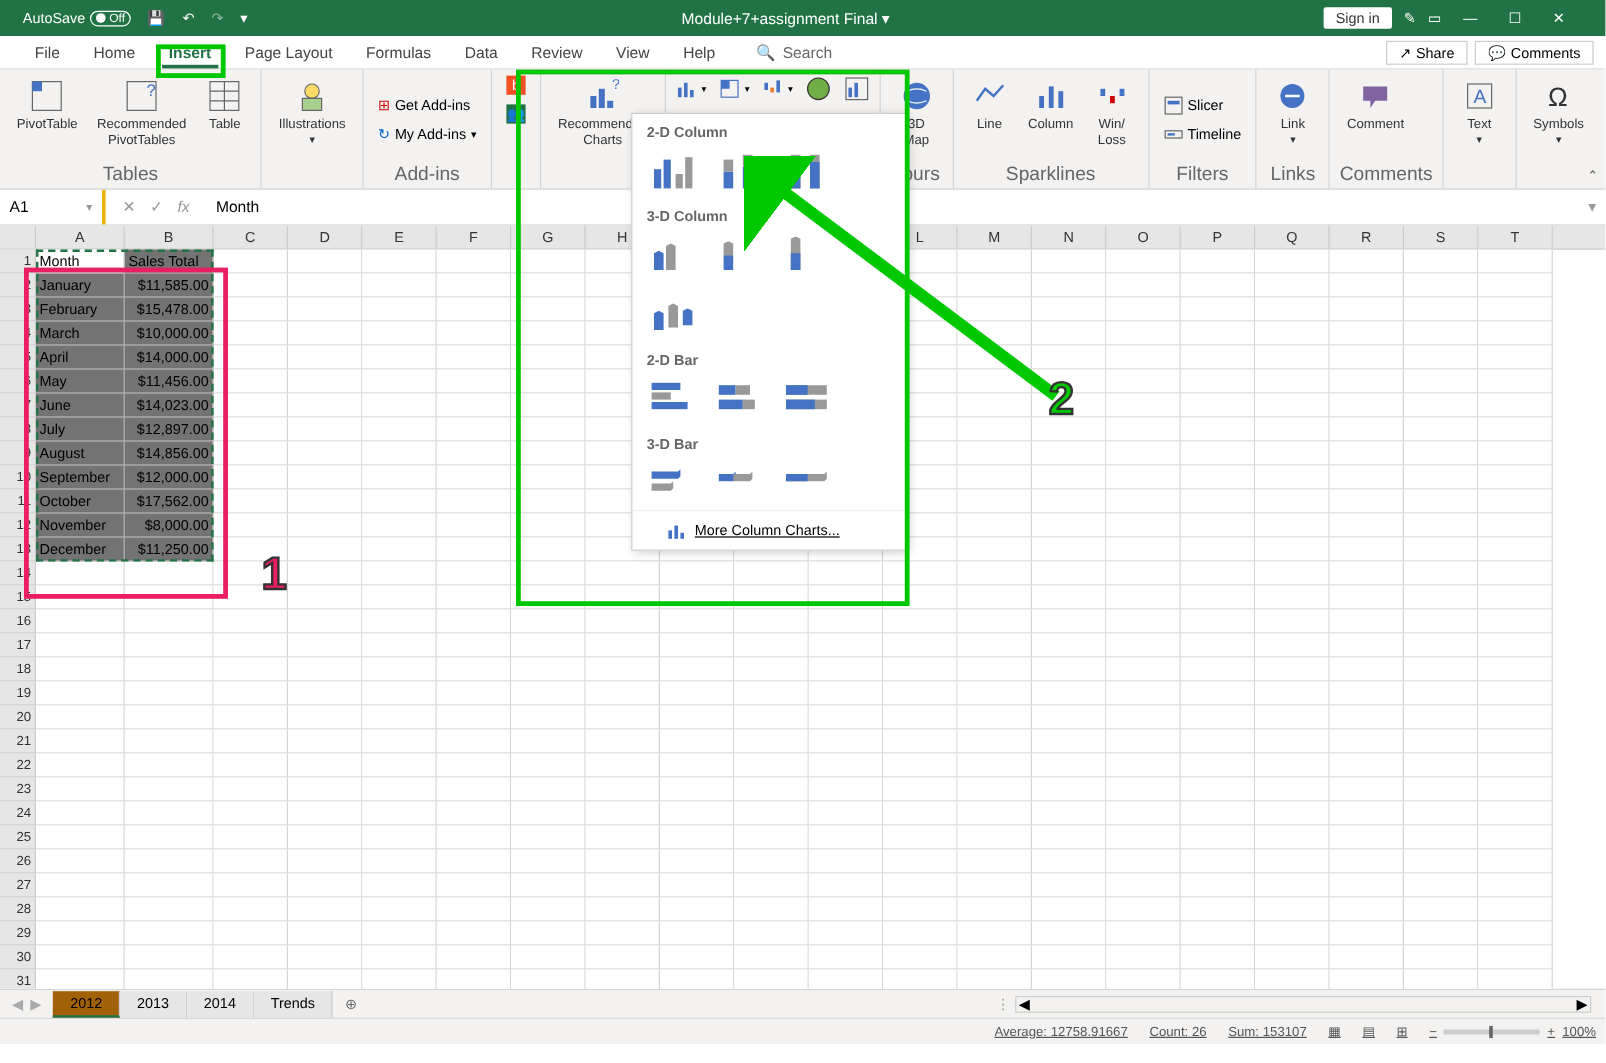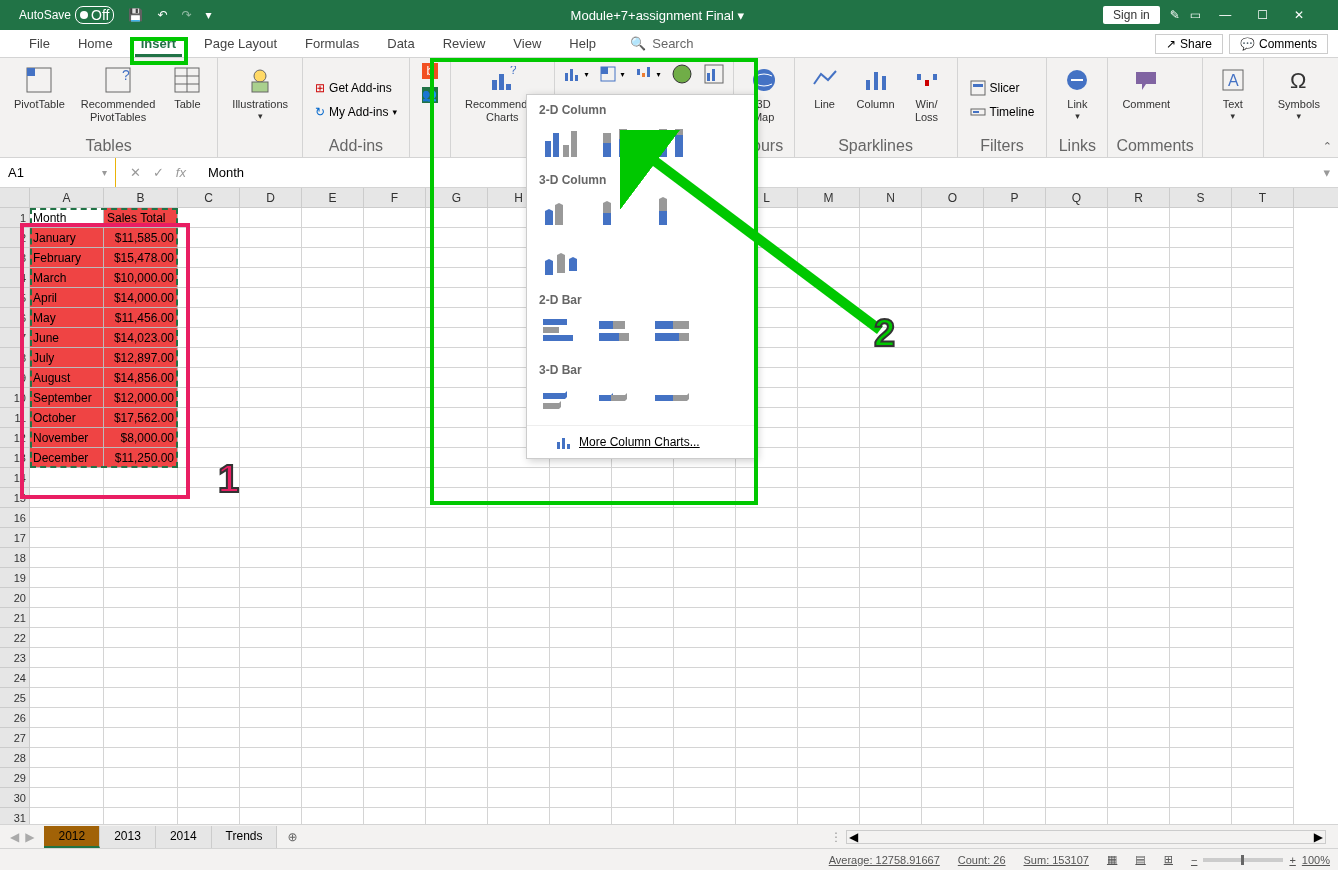--- a/index.html
+++ b/index.html
@@ -26,38 +26,38 @@
 .ribbon-body { background: #f3f2f1; height: 100px; display: flex; border-bottom: 1px solid #d4d4d4; position: relative; }
 .ribbon-group { display: flex; flex-direction: column; border-right: 1px solid #d4d4d4; padding: 4px 8px 0; }
 .ribbon-group .group-row { flex: 1; display: flex; align-items: flex-start; gap: 4px; }
 .ribbon-group .group-label { text-align: center; font-size: 16px; color: #666; padding-bottom: 2px; }
 .big-btn { display: flex; flex-direction: column; align-items: center; justify-content: flex-start; padding: 2px 6px; font-size: 11px; color: #333; text-align: center; line-height: 1.2; cursor: pointer; }
 .big-btn .icon { width: 32px; height: 32px; margin-bottom: 2px; display: flex; align-items: center; justify-content: center; }
 .small-btn { display: flex; align-items: center; padding: 1px 4px; font-size: 12px; gap: 4px; }
 
 
 .formula-bar { height: 30px; display: flex; align-items: center; border-bottom: 1px solid #d4d4d4; font-size: 13px; }
-.name-box { width: 116px; border-right: 1px solid #eab308; padding: 0 8px; display: flex; align-items: center; justify-content: space-between; height: 100%; }
+.name-box { width: 88px; border-right: 3px solid #eab308; padding: 0 8px; display: flex; align-items: center; justify-content: space-between; height: 100%; }
 .fx-btns { display: flex; align-items: center; gap: 12px; padding: 0 14px; color: #999; }
 .formula-input { flex: 1; padding: 0 8px; }
 
 
 .grid-wrapper { position: relative; height: 636px; overflow: hidden; }
 .col-headers { display: flex; height: 20px; background: #e6e6e6; border-bottom: 1px solid #ccc; }
 .corner { width: 30px; background: #e6e6e6; border-right: 1px solid #ccc; }
 .col-h { width: 62px; text-align: center; font-size: 12px; border-right: 1px solid #ccc; color: #333; display: flex; align-items: center; justify-content: center; }
 .col-h.wide { width: 74px; }
 .grid-body { display: flex; }
 .row-headers { display: flex; flex-direction: column; }
 .row-h { width: 30px; height: 20px; background: #e6e6e6; border-right: 1px solid #ccc; border-bottom: 1px solid #ccc; font-size: 11px; display: flex; align-items: center; justify-content: flex-end; padding-right: 3px; color: #333; }
 .cells { display: flex; flex-direction: column; }
 .row { display: flex; height: 20px; }
 .cell { width: 62px; border-right: 1px solid #d4d4d4; border-bottom: 1px solid #d4d4d4; font-size: 12px; padding: 0 3px; display: flex; align-items: center; background: #fff; overflow: hidden; white-space: nowrap; }
 .cell.wide { width: 74px; }
-.cell.sel { background: #ef4444; border-right: 1px solid #bbb; border-bottom: 1px solid #bbb; }
+.cell.sel { background: #737373; border-right: 1px solid #bbb; border-bottom: 1px solid #bbb; }
 .cell.active { background: #fff !important; }
 .cell.right { justify-content: flex-end; }
 
 
 .sel-border { position: absolute; border: 2px dashed #217346; pointer-events: none; }
 
 
 .chart-dropdown { position: absolute; top: 94px; left: 526px; width: 230px; background: #fff; border: 1px solid #ccc; box-shadow: 2px 2px 8px rgba(0,0,0,0.2); z-index: 50; font-size: 12px; }
 .chart-section { padding: 8px 12px 4px; }
 .chart-section .sec-title { font-weight: 600; color: #666; padding-bottom: 6px; }
@@ -88,21 +88,21 @@
 
 svg { display: block; }
 </style>
 </head>
 <body>
 
 <div class="title-bar">
   <div class="qat">
     <div class="qat-item">
       <span>AutoSave</span>
-      <span style="border:1px solid #fff;border-radius:8px;padding:0 4px;margin-left:4px;font-size:14px;display:flex;align-items:center;">
+      <span style="border:1px solid #fff;border-radius:8px;padding:0 4px;margin-left:4px;font-size:10px;display:flex;align-items:center;">
           <span style="width:8px;height:8px;border-radius:50%;background:#fff;margin-right:3px;"></span>
           <span>Off</span>
         </span>
     </div>
     <span>💾</span>
     <span>↶</span>
     <span style="opacity:0.5;">↷</span>
     <span>▾</span>
   </div>
   <div class="doc-title">Module+7+assignment Final ▾</div>

